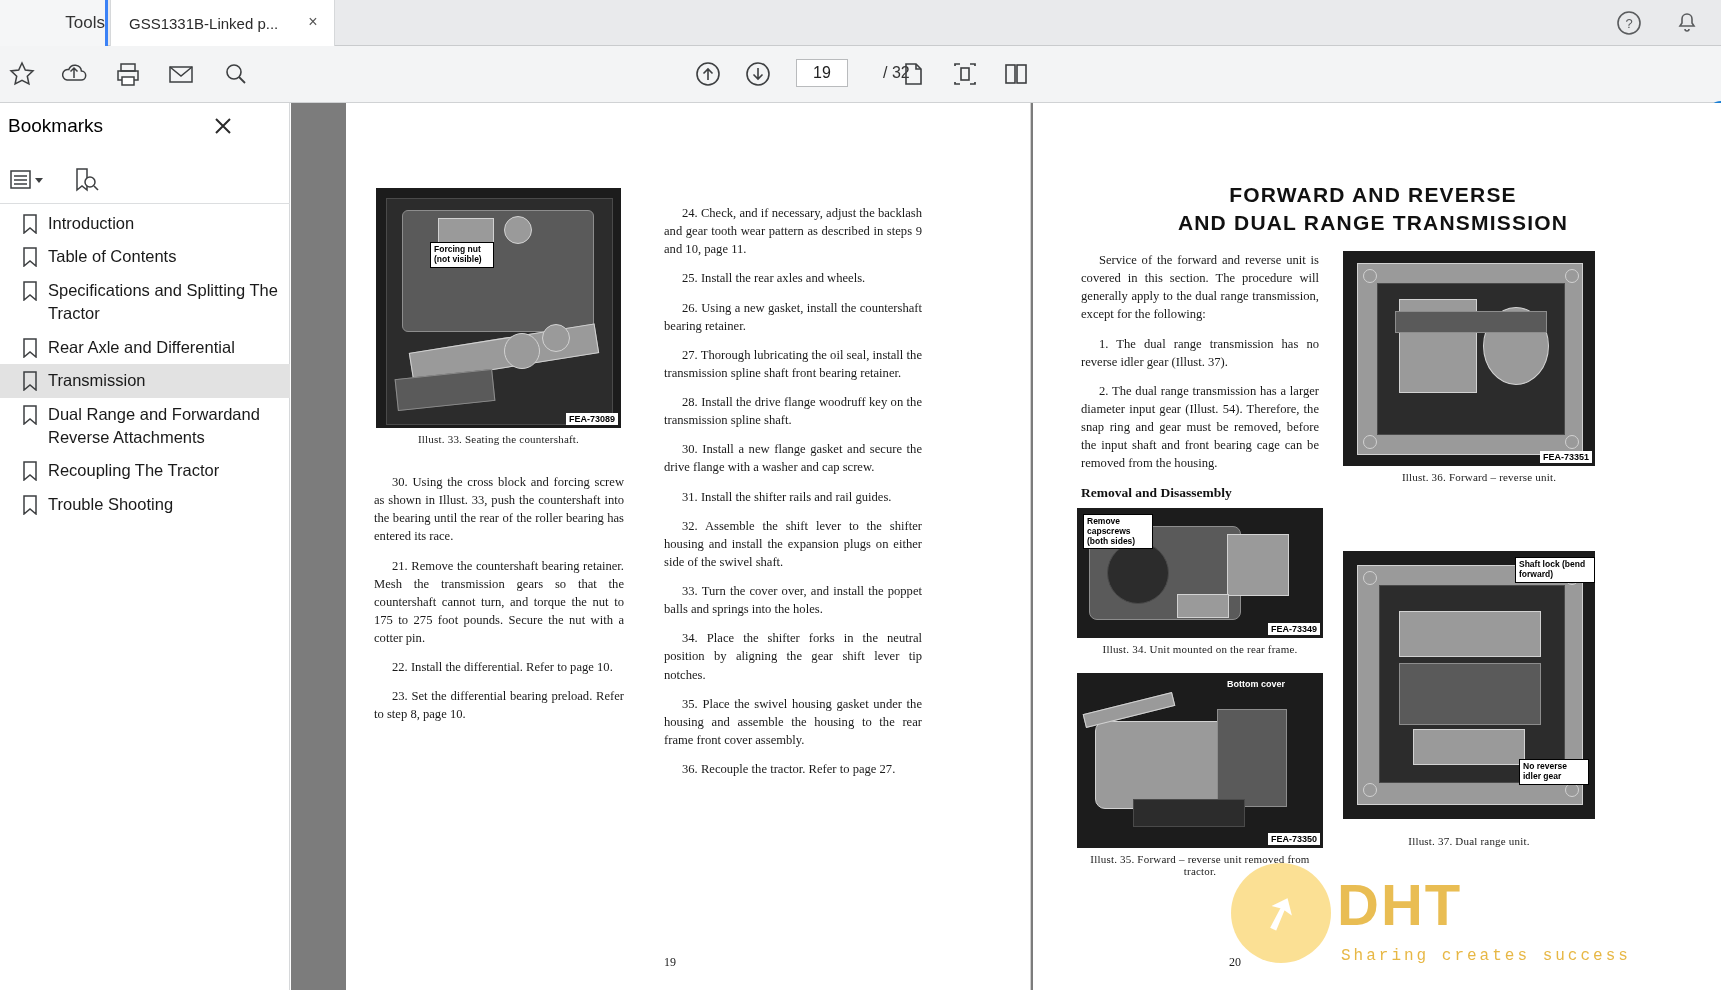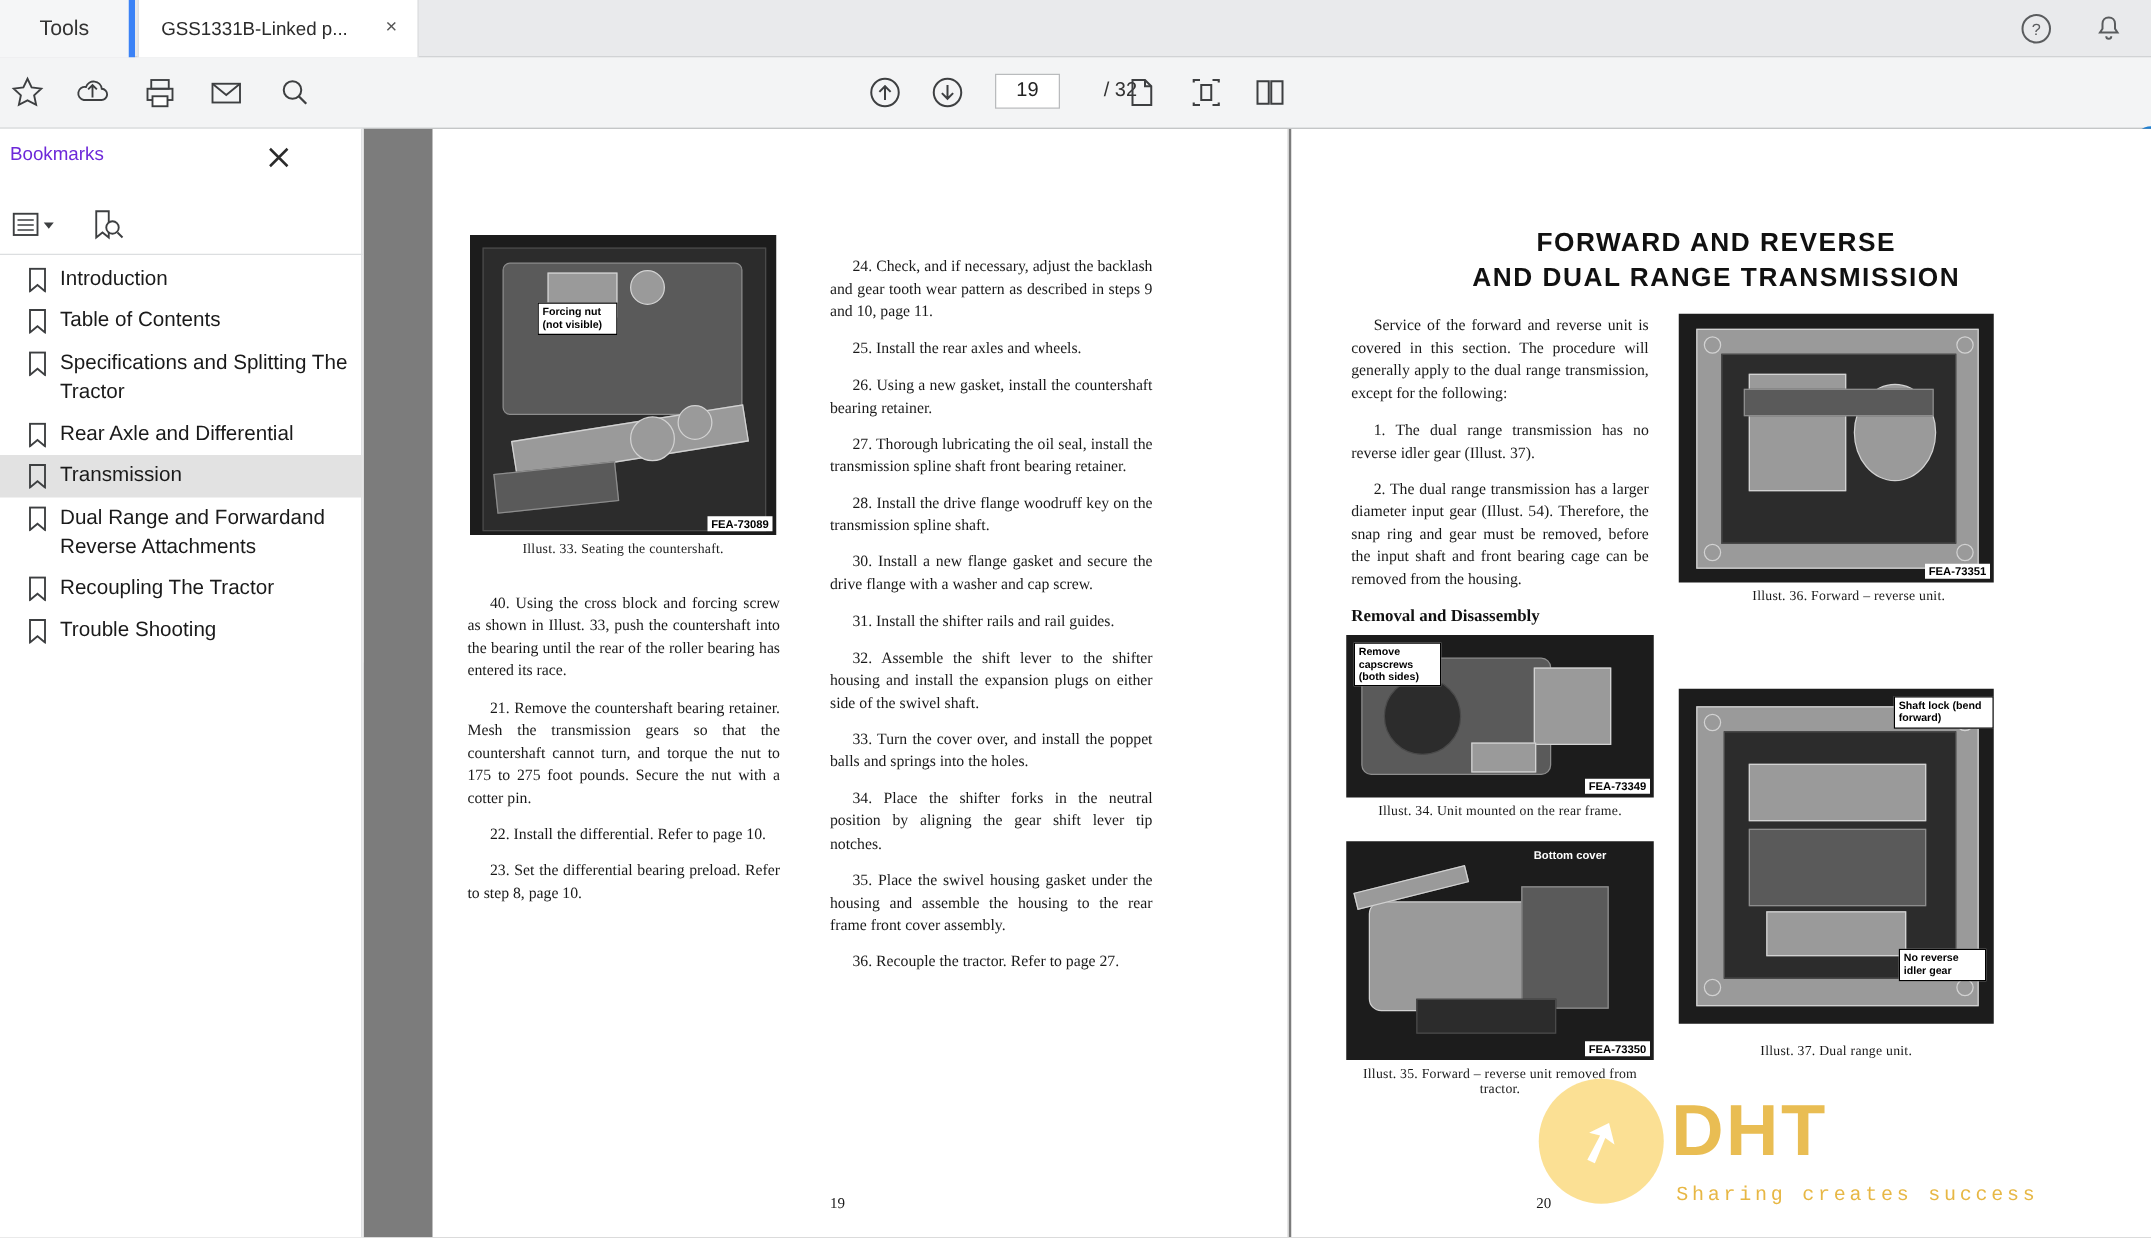--- a/index.html
+++ b/index.html
@@ -25,25 +25,25 @@
     border-bottom: 1px solid #c9cbcd;
     box-sizing: border-box;
   }
   .tools-tab {
     position: absolute;
     left: 0; top: 0;
     width: 108px; height: 46px;
     background: #f5f6f7;
     display: flex;
     align-items: center;
-    justify-content: center;
+    justify-content: flex-end;
     font-size: 17px;
     color: #333333;
     box-sizing: border-box;
-    border-right: 5px solid #3b82f6;
+    border-right: 3px solid #3b82f6;
   }
   .doc-tab {
     position: absolute;
     left: 110px; top: 0;
     width: 225px; height: 46px;
     background: #ffffff;
     display: flex;
     align-items: center;
     box-sizing: border-box;
     border-right: 1px solid #d6d8da;
@@ -144,22 +144,22 @@
     box-sizing: border-box;
   }
   .bm-header {
     position: absolute;
     left: 0; top: 0;
     width: 290px; height: 52px;
   }
   .bm-title {
     position: absolute;
     left: 8px; top: 12px;
-    font-size: 15px;
-    color: #6d28d9;
+    font-size: 19px;
+    color: #000000;
   }
   .bm-close {
     position: absolute;
     right: 56px; top: 12px;
     width: 22px; height: 22px;
     cursor: pointer;
   }
   .bm-tools {
     position: absolute;
     left: 0; top: 56px;
@@ -525,21 +525,21 @@
           <div class="mech light" style="left:128px; top:145px; width:34px; height:34px; border-radius:50%;"></div>
           <div class="mech light" style="left:166px; top:136px; width:26px; height:26px; border-radius:50%;"></div>
           <div class="mech" style="left:20px; top:186px; width:96px; height:30px; transform:rotate(-6deg);"></div>
           <div class="calloutbox" style="left:38px; top:54px; width:56px;margin-left:16px;">Forcing nut (not visible)</div>
           <div class="fignum">FEA-73089</div>
         </div>
         <div class="illus-caption">Illust. 33.  Seating the countershaft.</div>
       </div>
 
       <div class="col bodytext" id="lp-left-col" style="left:28px; top:370px; width:250px;">
-          <p>40.  Using the cross block and forcing screw as shown in Illust. 33, push the countershaft into the bearing until the rear of the roller bearing has entered its race.</p>
+          <p>30.  Using the cross block and forcing screw as shown in Illust. 33, push the countershaft into the bearing until the rear of the roller bearing has entered its race.</p>
           <p>21.  Remove the countershaft bearing retainer.  Mesh the transmission gears so that the countershaft cannot turn, and torque the nut to 175 to 275 foot pounds.  Secure the nut with a cotter pin.</p>
           <p>22.  Install the differential.  Refer to page 10.</p>
           <p>23.  Set the differential bearing preload.  Refer to step 8, page 10.</p>
         </div>
 
       <div class="col bodytext" id="lp-right-col" style="left:318px; top:85px; width:258px;margin-top:16px;">
           <p>24.  Check, and if necessary, adjust the backlash and gear tooth wear pattern as described in steps 9 and 10, page 11.</p>
           <p>25.  Install the rear axles and wheels.</p>
           <p>26.  Using a new gasket, install the countershaft bearing retainer.</p>
           <p>27.  Thorough lubricating the oil seal, install the transmission spline shaft front bearing retainer.</p>

